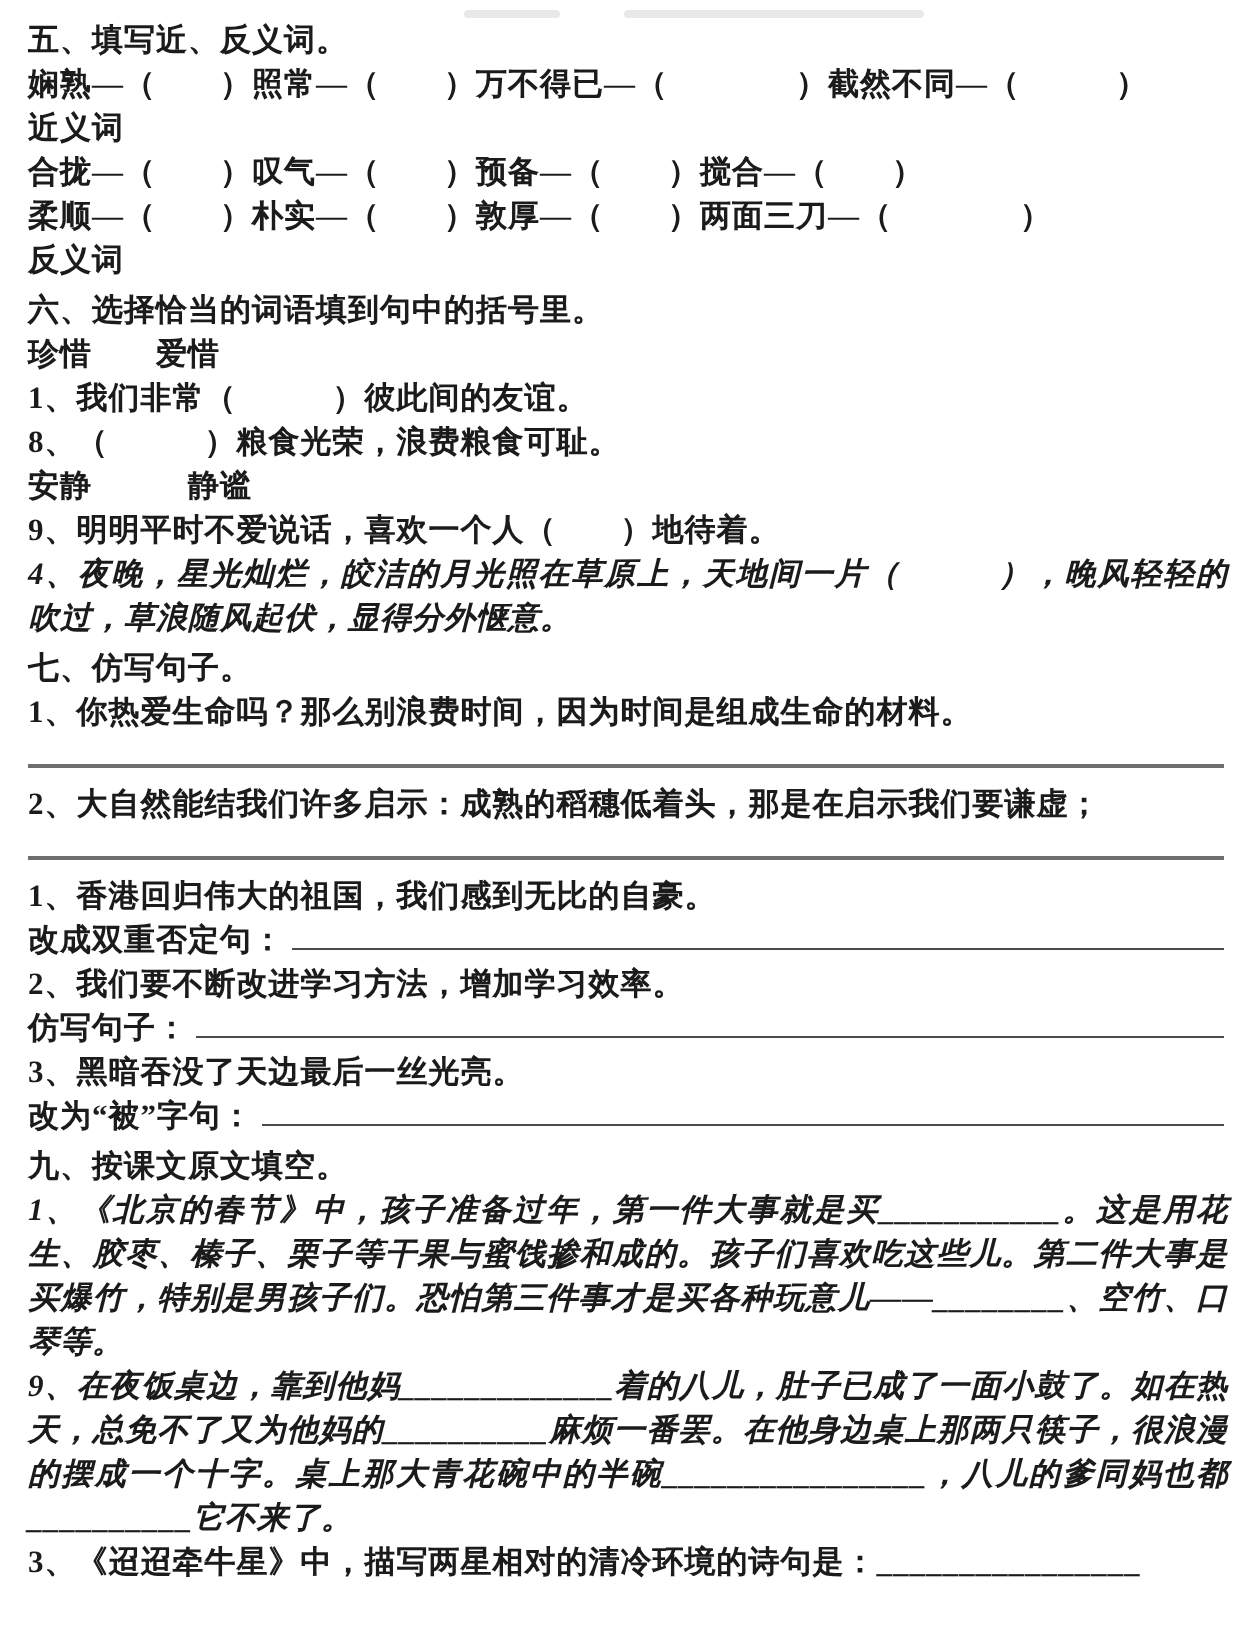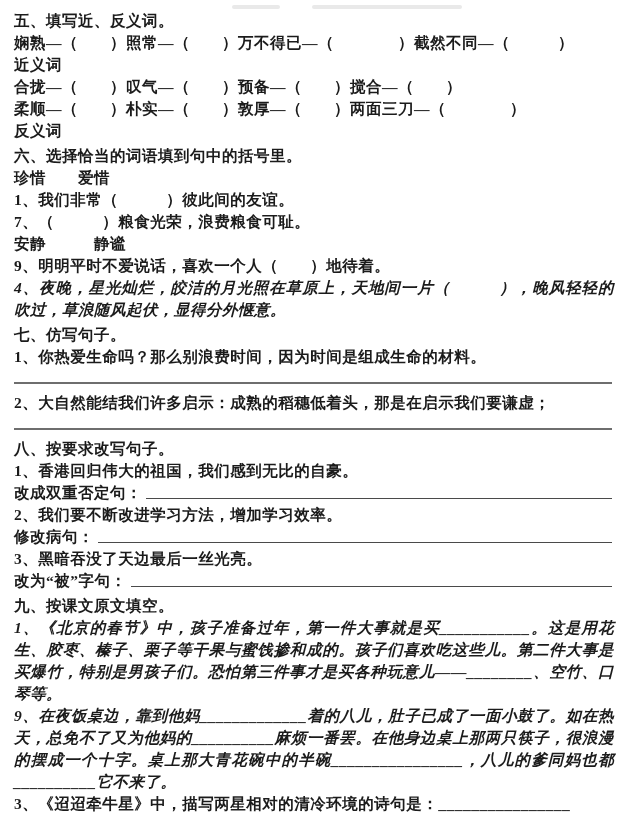--- a/index.html
+++ b/index.html
@@ -21,21 +21,21 @@
   }
   .line{white-space:pre-wrap;}
   .para{text-align:justify;font-style:italic;}
   .sec-gap{margin-top:3px;}
   .rule{
     height:0;
     border:none;
     border-top:2px solid #6e6e6e;
     margin:14px 2px 8px 0;
   }
-  .prompt-line{display:flex;align-items:center;}
+  .prompt-line{display:flex;align-items:flex-start;}
   .prompt-line .label{white-space:pre;flex:0 0 auto;}
   .fill{
     flex:1 1 auto;
     border-bottom:1.5px solid #4a4a4a;
     margin:0 2px 4px 4px;
     height:14px;
   }
   .artifact{
     position:absolute;
     top:5px;
@@ -57,40 +57,39 @@
   <div class="line">五、填写近、反义词。</div>
   <div class="line">娴熟—（　　）照常—（　　）万不得已—（　　　　）截然不同—（　　　）</div>
   <div class="line">近义词</div>
   <div class="line">合拢—（　　）叹气—（　　）预备—（　　）搅合—（　　）</div>
   <div class="line">柔顺—（　　）朴实—（　　）敦厚—（　　）两面三刀—（　　　　）</div>
   <div class="line">反义词</div>
 
   <div class="line sec-gap">六、选择恰当的词语填到句中的括号里。</div>
   <div class="line">珍惜　　爱惜</div>
   <div class="line">1、我们非常（　　　）彼此间的友谊。</div>
-  <div class="line">7、（　　　）粮食光荣，浪费粮食可耻。</div>
+  <div class="line">8、（　　　）粮食光荣，浪费粮食可耻。</div>
   <div class="line">安静　　　静谧</div>
   <div class="line">9、明明平时不爱说话，喜欢一个人（　　）地待着。</div>
   <div class="line para">4、夜晚，星光灿烂，皎洁的月光照在草原上，天地间一片（　　　），晚风轻轻的吹过，草浪随风起伏，显得分外惬意。</div>
 
   <div class="line sec-gap">七、仿写句子。</div>
   <div class="line">1、你热爱生命吗？那么别浪费时间，因为时间是组成生命的材料。</div>
   <div class="rule"></div>
   <div class="line">2、大自然能结我们许多启示：成熟的稻穗低着头，那是在启示我们要谦虚；</div>
   <div class="rule"></div>
 
-  <div class="line">八、按要求改写句子。</div>
   <div class="line">1、香港回归伟大的祖国，我们感到无比的自豪。</div>
   <div class="prompt-line">
     <span class="label">改成双重否定句：</span>
     <span class="fill"></span>
   </div>
   <div class="line">2、我们要不断改进学习方法，增加学习效率。</div>
   <div class="prompt-line">
-    <span class="label">修改病句：</span>
+    <span class="label">仿写句子：</span>
     <span class="fill"></span>
   </div>
   <div class="line">3、黑暗吞没了天边最后一丝光亮。</div>
   <div class="prompt-line">
     <span class="label">改为“被”字句：</span>
     <span class="fill"></span>
   </div>
 
   <div class="line sec-gap">九、按课文原文填空。</div>
   <div class="line para">1、《北京的春节》中，孩子准备过年，第一件大事就是买___________。这是用花生、胶枣、榛子、栗子等干果与蜜饯掺和成的。孩子们喜欢吃这些儿。第二件大事是买爆竹，特别是男孩子们。恐怕第三件事才是买各种玩意儿——________、空竹、口琴等。</div>

